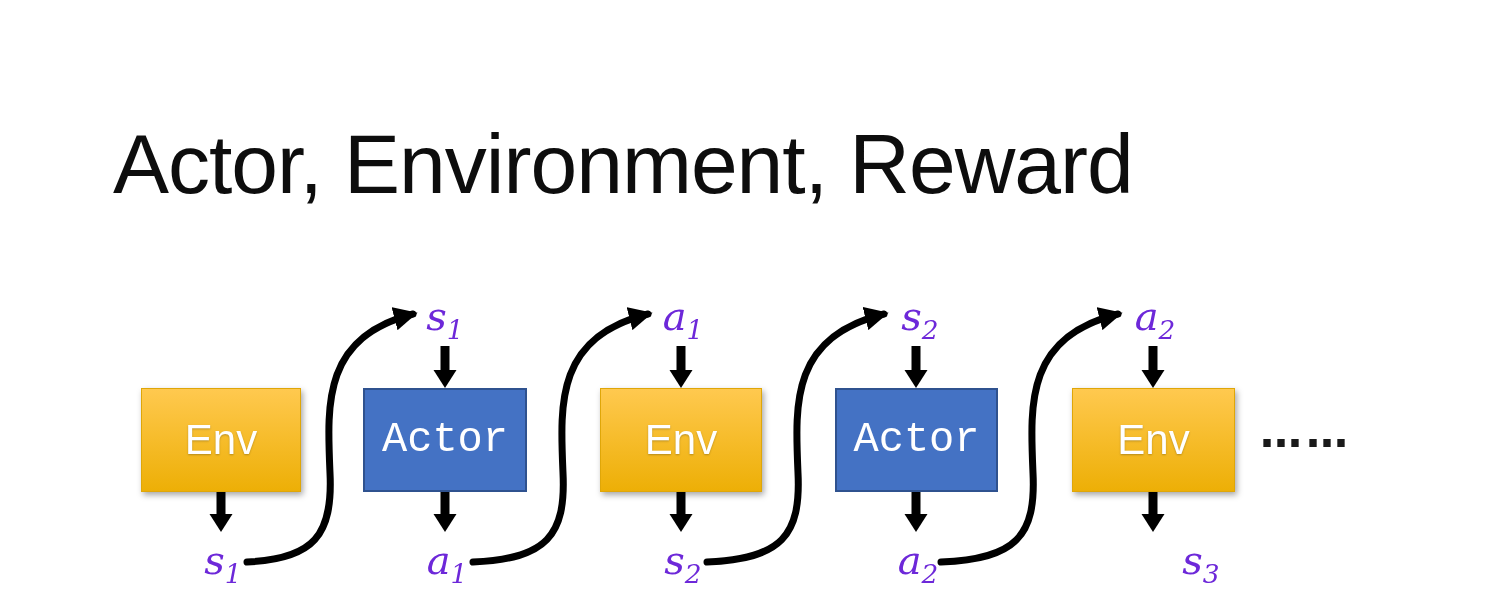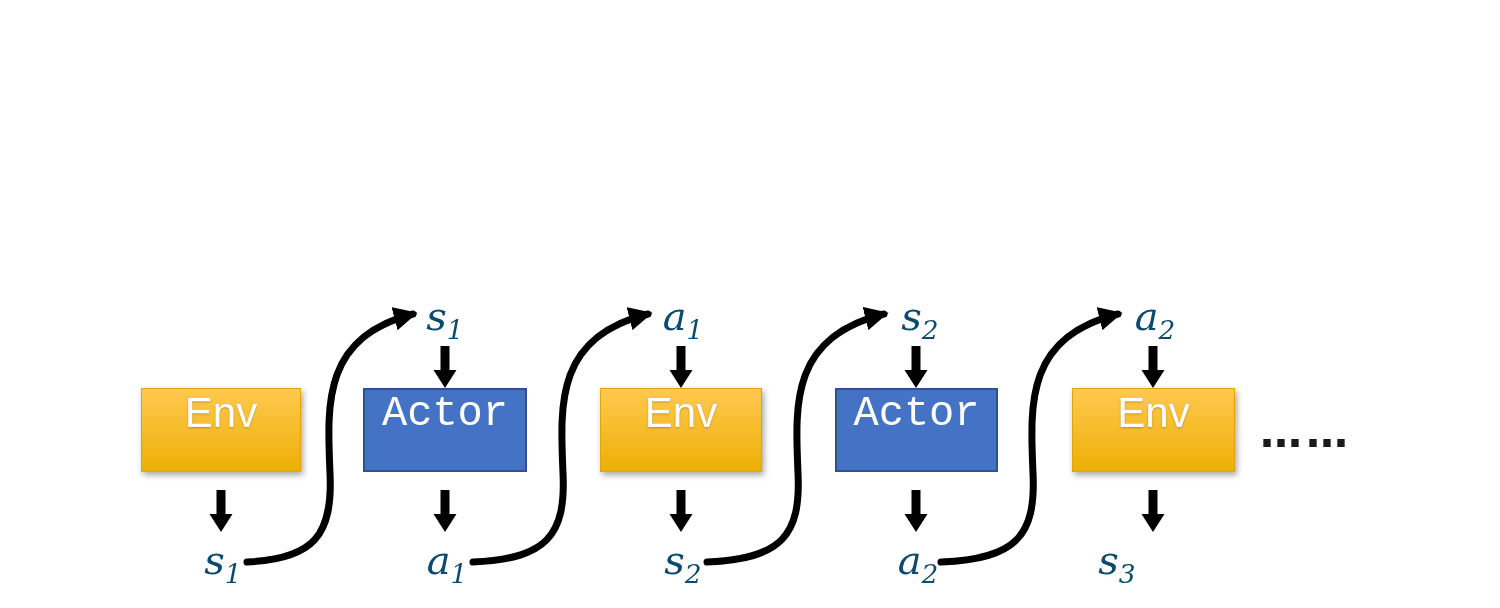--- a/index.html
+++ b/index.html
@@ -19,22 +19,22 @@
     color:#0d0d0d;
     line-height:1;
     white-space:nowrap;
   }
   .arrow-layer{
     position:absolute;left:0;top:0;width:1500px;height:608px;
     z-index:1;
   }
   .box{
     position:absolute;
-    top:388px;height:84px;
-    display:flex;justify-content:center;
+    top:388px;height:104px;
+    display:flex;align-items:center;justify-content:center;
     color:#ffffff;
     font-size:42px;
     z-index:2;
     box-sizing:border-box;
   }
   .box.env{
     background:linear-gradient(180deg, var(--env-top,#FFC94F) 0%, var(--env-bottom,#EDAF06) 100%);
     border:1px solid #dfa608;
     box-shadow:2px 3px 6px rgba(0,0,0,0.35);
     text-shadow:0 1px 2px rgba(0,0,0,0.25);
@@ -47,21 +47,21 @@
   .env-1{left:141px;width:160px;}
   .actor-1{left:363px;width:164px;}
   .env-2{left:600px;width:162px;}
   .actor-2{left:835px;width:163px;}
   .env-3{left:1072px;width:163px;}
   .mlabel{
     position:absolute;
     font-family:"DejaVu Serif", serif;
     font-style:italic;
     font-size:40px;
-    color:#0c4a6e;
+    color:#6d28d9;
     line-height:1;
     z-index:2;
     transform:translateX(-50%);
     white-space:nowrap;
   }
   .mlabel sub{
     font-size:0.66em;
     font-style:italic;
     line-height:0;
   }
@@ -77,20 +77,21 @@
     line-height:1;
     z-index:2;
     font-family:"DejaVu Sans", sans-serif;
   }
 </style>
 </head>
 <body>
 
 <div class="slide">
 
+  <div class="title">Actor, Environment, Reward</div>
 
   <svg class="arrow-layer" viewBox="0 0 1500 608" xmlns="http://www.w3.org/2000/svg">
     <defs>
       <marker id="curve-arrow" viewBox="0 0 10 10" refX="8" refY="5" markerWidth="3.4" markerHeight="3.4" orient="auto" markerUnits="strokeWidth">
         <path d="M0 0 L10 5 L0 10 Z" fill="#000000"></path>
       </marker>
       <g id="down-arrow">
         <line x1="0" y1="0" x2="0" y2="26" stroke="#000000" stroke-width="9"></line>
         <path d="M -11.5 24 L 11.5 24 L 0 42 Z" fill="#000000"></path>
       </g>
@@ -131,17 +132,17 @@
 
   <div class="mlabel top" style="left:445px"><i>s</i><sub>1</sub></div>
   <div class="mlabel top" style="left:683px"><i>a</i><sub>1</sub></div>
   <div class="mlabel top" style="left:920px"><i>s</i><sub>2</sub></div>
   <div class="mlabel top" style="left:1155px"><i>a</i><sub>2</sub></div>
 
   <div class="mlabel bottom" style="left:223px"><i>s</i><sub>1</sub></div>
   <div class="mlabel bottom" style="left:447px"><i>a</i><sub>1</sub></div>
   <div class="mlabel bottom" style="left:683px"><i>s</i><sub>2</sub></div>
   <div class="mlabel bottom" style="left:918px"><i>a</i><sub>2</sub></div>
-  <div class="mlabel bottom" style="left:1117px"><i>s</i><sub>3</sub></div>
+  <div class="mlabel bottom" style="left:1201px"><i>s</i><sub>3</sub></div>
 
   <div class="ellipsis">……</div>
 
 </div>
 
 </body></html>

